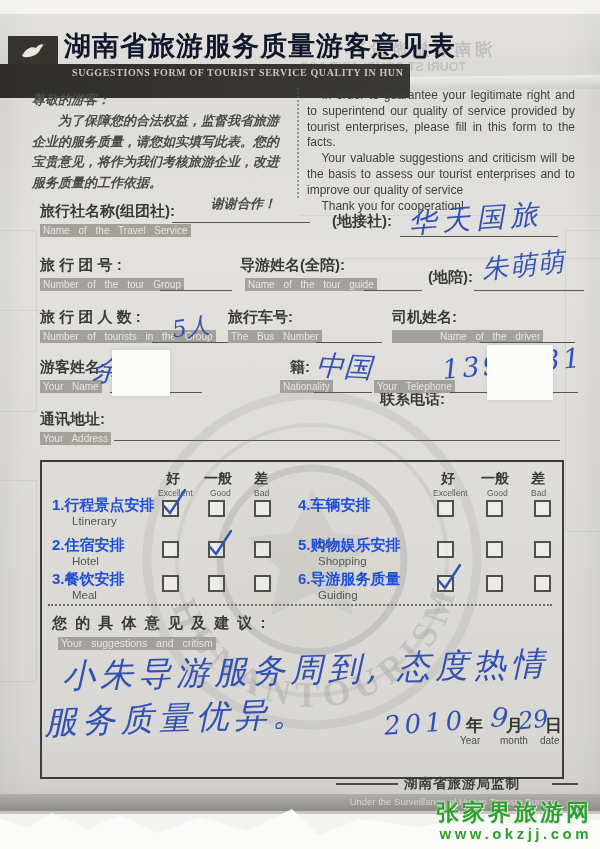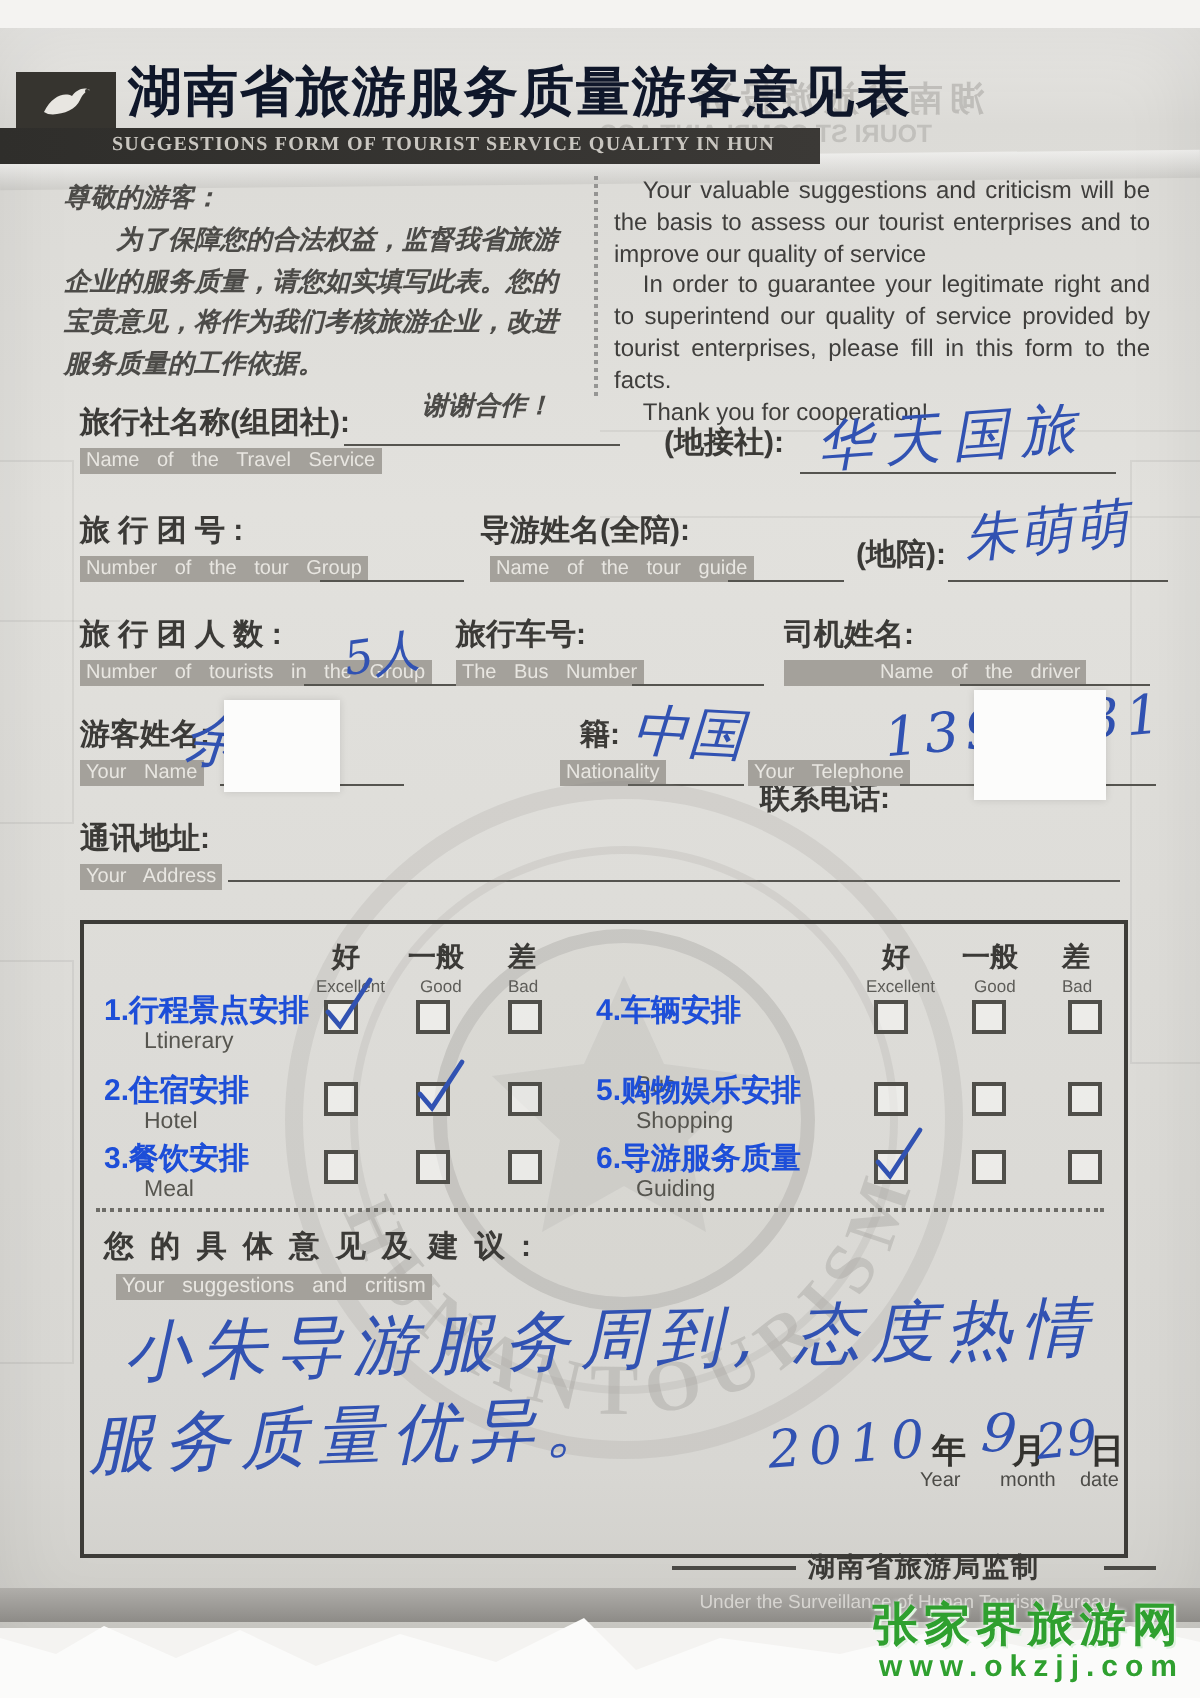--- a/index.html
+++ b/index.html
@@ -6,23 +6,23 @@
   body{font-family:"Liberation Sans","DejaVu Sans",sans-serif;}
   .screen{position:relative;width:600px;height:849px;overflow:hidden;background:#f4f3f1;}
   .paper{position:absolute;left:0;top:14px;width:600px;height:800px;
     background:linear-gradient(180deg,#e9e8e5 0%,#dcdbd7 6%,#e2e1dd 30%,#dddcd8 60%,#d8d7d3 90%,#cfcec9 100%);
     box-shadow:inset 0 0 40px rgba(0,0,0,.08);}
   .crease{position:absolute;left:0;top:78px;width:600px;height:14px;
     background:linear-gradient(180deg,rgba(255,255,255,.5),rgba(0,0,0,.06));transform:rotate(-.6deg);}
   
   .logo-box{position:absolute;left:8px;top:36px;width:50px;height:30px;background:#36342f;display:flex;align-items:center;justify-content:center;}
   .title{position:absolute;left:64px;top:28px;font-size:27px;font-weight:bold;color:#0f172a;letter-spacing:1px;white-space:nowrap;}
-  .subtitle-bar{position:absolute;left:0;top:64px;width:410px;height:18px;background:linear-gradient(90deg,#2f2e2b,#3b3936);
+  .subtitle-bar{position:absolute;left:0;top:64px;width:410px;height:34px;background:linear-gradient(90deg,#2f2e2b,#3b3936);
     color:#c9c6c0;font-family:"Liberation Serif","DejaVu Serif",serif;font-weight:bold;font-size:10px;letter-spacing:.6px;
-    line-height:18px;padding-left:56px;box-sizing:border-box;white-space:nowrap;}
+    line-height:18px;padding-left:72px;box-sizing:border-box;white-space:nowrap;}
   .mirror{transform:scaleX(-1);color:#9a9894;white-space:nowrap;}
   .bleed-zh{position:absolute;left:345px;top:38px;font-size:17px;font-weight:bold;letter-spacing:4px;opacity:.45;}
   .bleed-en{position:absolute;left:300px;top:60px;font-size:12.5px;font-weight:bold;opacity:.4;}
   .bleed-line{position:absolute;height:1px;background:rgba(60,60,60,.07);}
   .bleed-cell{position:absolute;border:1px solid rgba(60,60,60,.08);}
   
   .intro-zh{position:absolute;left:32px;top:90px;width:258px;font-family:"DejaVu Serif","Liberation Serif",serif;
     font-weight:bold;font-style:italic;font-size:13px;line-height:1.6;color:#4c4b48;}
   .intro-zh .body{text-indent:2em;}
   .intro-zh .closing{text-align:right;padding-right:14px;}
@@ -89,22 +89,22 @@
   <div class="title">湖南省旅游服务质量游客意见表</div>
   <div class="subtitle-bar">SUGGESTIONS FORM OF TOURIST SERVICE QUALITY IN HUN</div>
 
   <div class="intro-zh">
     <div>尊敬的游客：</div>
     <div class="body">为了保障您的合法权益，监督我省旅游企业的服务质量，请您如实填写此表。您的宝贵意见，将作为我们考核旅游企业，改进服务质量的工作依据。</div>
     <div class="closing">谢谢合作！</div>
   </div>
   <div class="intro-divider"></div>
   <div class="intro-en">
+    <p>In order to guarantee your legitimate right and to superintend our quality of service provided by tourist enterprises, please fill in this form to the facts.</p>
     <p>Your valuable suggestions and criticism will be the basis to assess our tourist enterprises and to improve our quality of service</p>
-    <p>In order to guarantee your legitimate right and to superintend our quality of service provided by tourist enterprises, please fill in this form to the facts.</p>
     <p>Thank you for cooperation!</p>
   </div>
 
   <div class="zh" style="left:40px;top:202px;">旅行社名称(组团社):</div>
   <div class="band" style="left:40px;top:224px;">Name of the Travel Service</div>
   <div class="uline" style="left:172px;top:222px;width:138px;"></div>
   <div class="zh" style="left:332px;top:212px;">(地接社):</div>
   <div class="uline" style="left:400px;top:236px;width:158px;"></div>
   <div class="hw" style="left:408px;top:200px;font-size:28px;letter-spacing:6px;transform:rotate(-4deg);">华天国旅</div>
 

